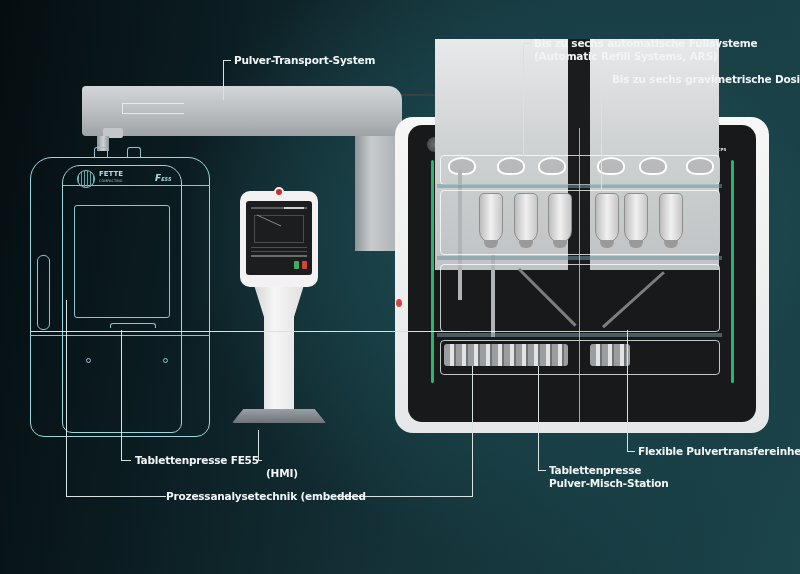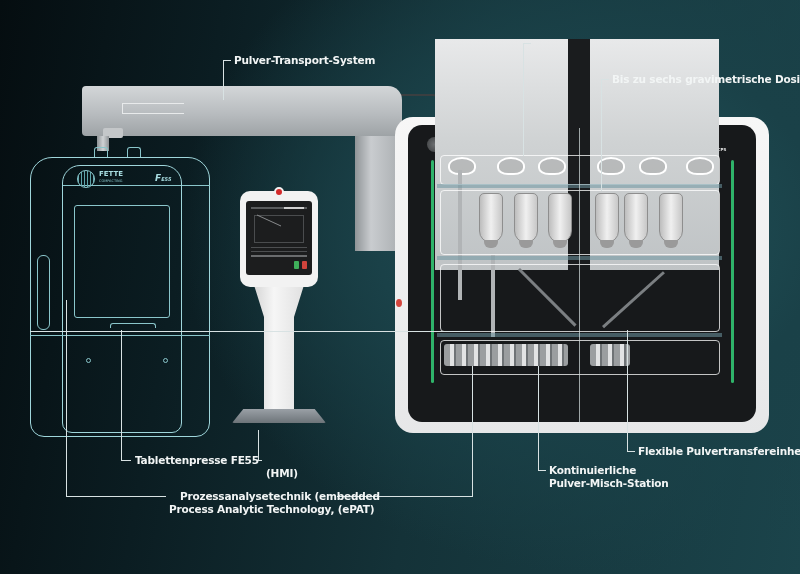--- a/index.html
+++ b/index.html
@@ -217,21 +217,22 @@
   <div class="ln h" style="left:337px; top:496px; width:136px"></div>
   <div class="ln v" style="left:472px; top:366px; height:131px"></div>
 
   <div class="ln v" style="left:538px; top:366px; height:104px"></div>
   <div class="ln h" style="left:538px; top:470px; width:8px"></div>
 
   <div class="ln v" style="left:627px; top:330px; height:121px"></div>
   <div class="ln h" style="left:627px; top:451px; width:8px"></div>
 
   <div class="label" style="left:234px; top:54px">Pulver-Transport-System</div>
+  <div class="label" style="left:534px; top:37px">Bis zu sechs automatische Füllsysteme</div>
+  <div class="label" style="left:534px; top:50px">(Automatic Refill Systems, ARS)</div>
   <div class="label" style="left:612px; top:73px">Bis zu sechs gravimetrische Dosier-</div>
   <div class="label" style="left:135px; top:454px">Tablettenpresse FE55</div>
   <div class="label" style="left:266px; top:467px">(HMI)</div>
-  <div class="label" style="left:180px; top:490px">Prozessanalysetechnik (embedded</div>
-  <div class="label" style="left:169px; top:503px">Process Analytic Technology, (ePAT)</div>
-  <div class="label" style="left:549px; top:464px">Kontinuierliche</div>
+  <div class="label" style="left:166px; top:490px">Prozessanalysetechnik (embedded</div>
+  <div class="label" style="left:549px; top:464px">Tablettenpresse</div>
   <div class="label" style="left:549px; top:477px">Pulver-Misch-Station</div>
   <div class="label" style="left:638px; top:445px">Flexible Pulvertransfereinheit</div>
 </div>
 
 </body></html>

